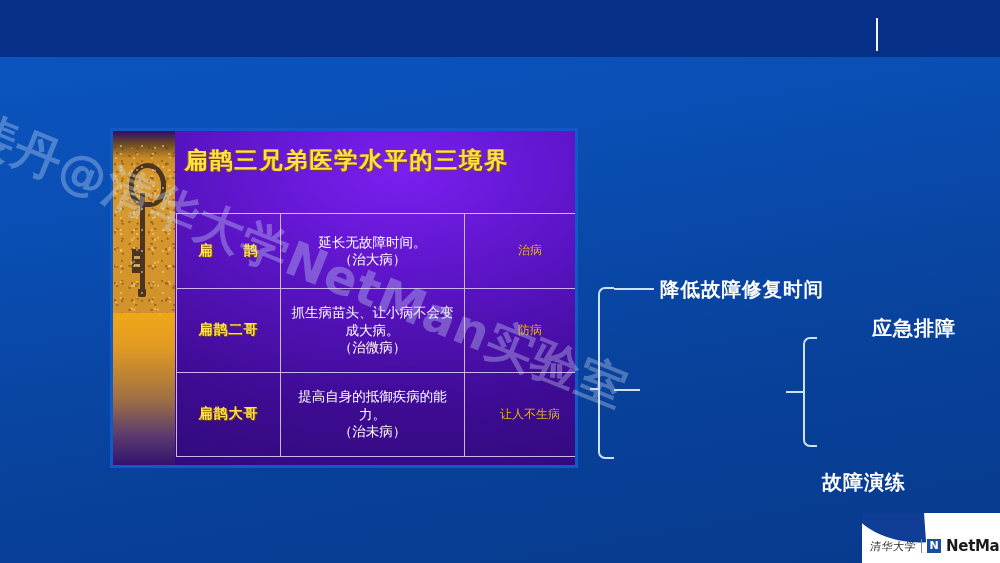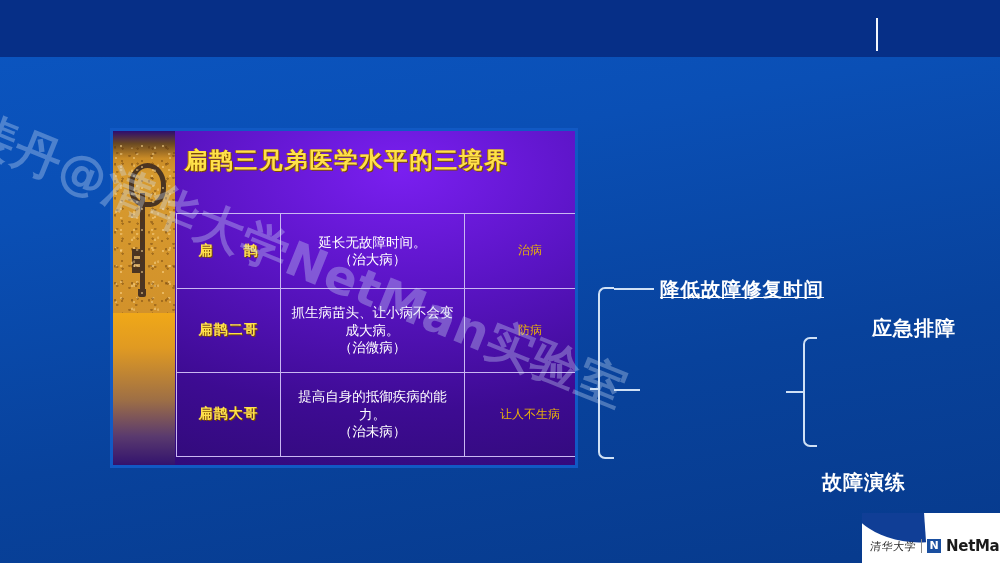--- a/index.html
+++ b/index.html
@@ -249,21 +249,21 @@
   .label {
     position: absolute;
     font-family: "DejaVu Sans", sans-serif;
     font-weight: bold;
     color: #ffffff;
     white-space: nowrap;
   }
   .label-lg { font-size: 19.5px; letter-spacing: 1px; }
   .label-md { font-size: 20px;   letter-spacing: 1px; margin-top: 39px; }
 
-  #lbl-reduce  { left: 70px;  top: 21px; text-decoration: underline; }
+  #lbl-reduce  { left: 70px;  top: 21px; }
   #lbl-extend  { left: 52px;  top: 122px; }
   #lbl-emerg   { left: 282px; top: 21px; }
   #lbl-identify{ left: 232px; top: 72px; }
   #lbl-drill   { left: 232px; top: 175px; }
 
   
   #footer-logo {
     position: absolute;
     left: 862px; top: 513px;
     width: 138px; height: 50px;

